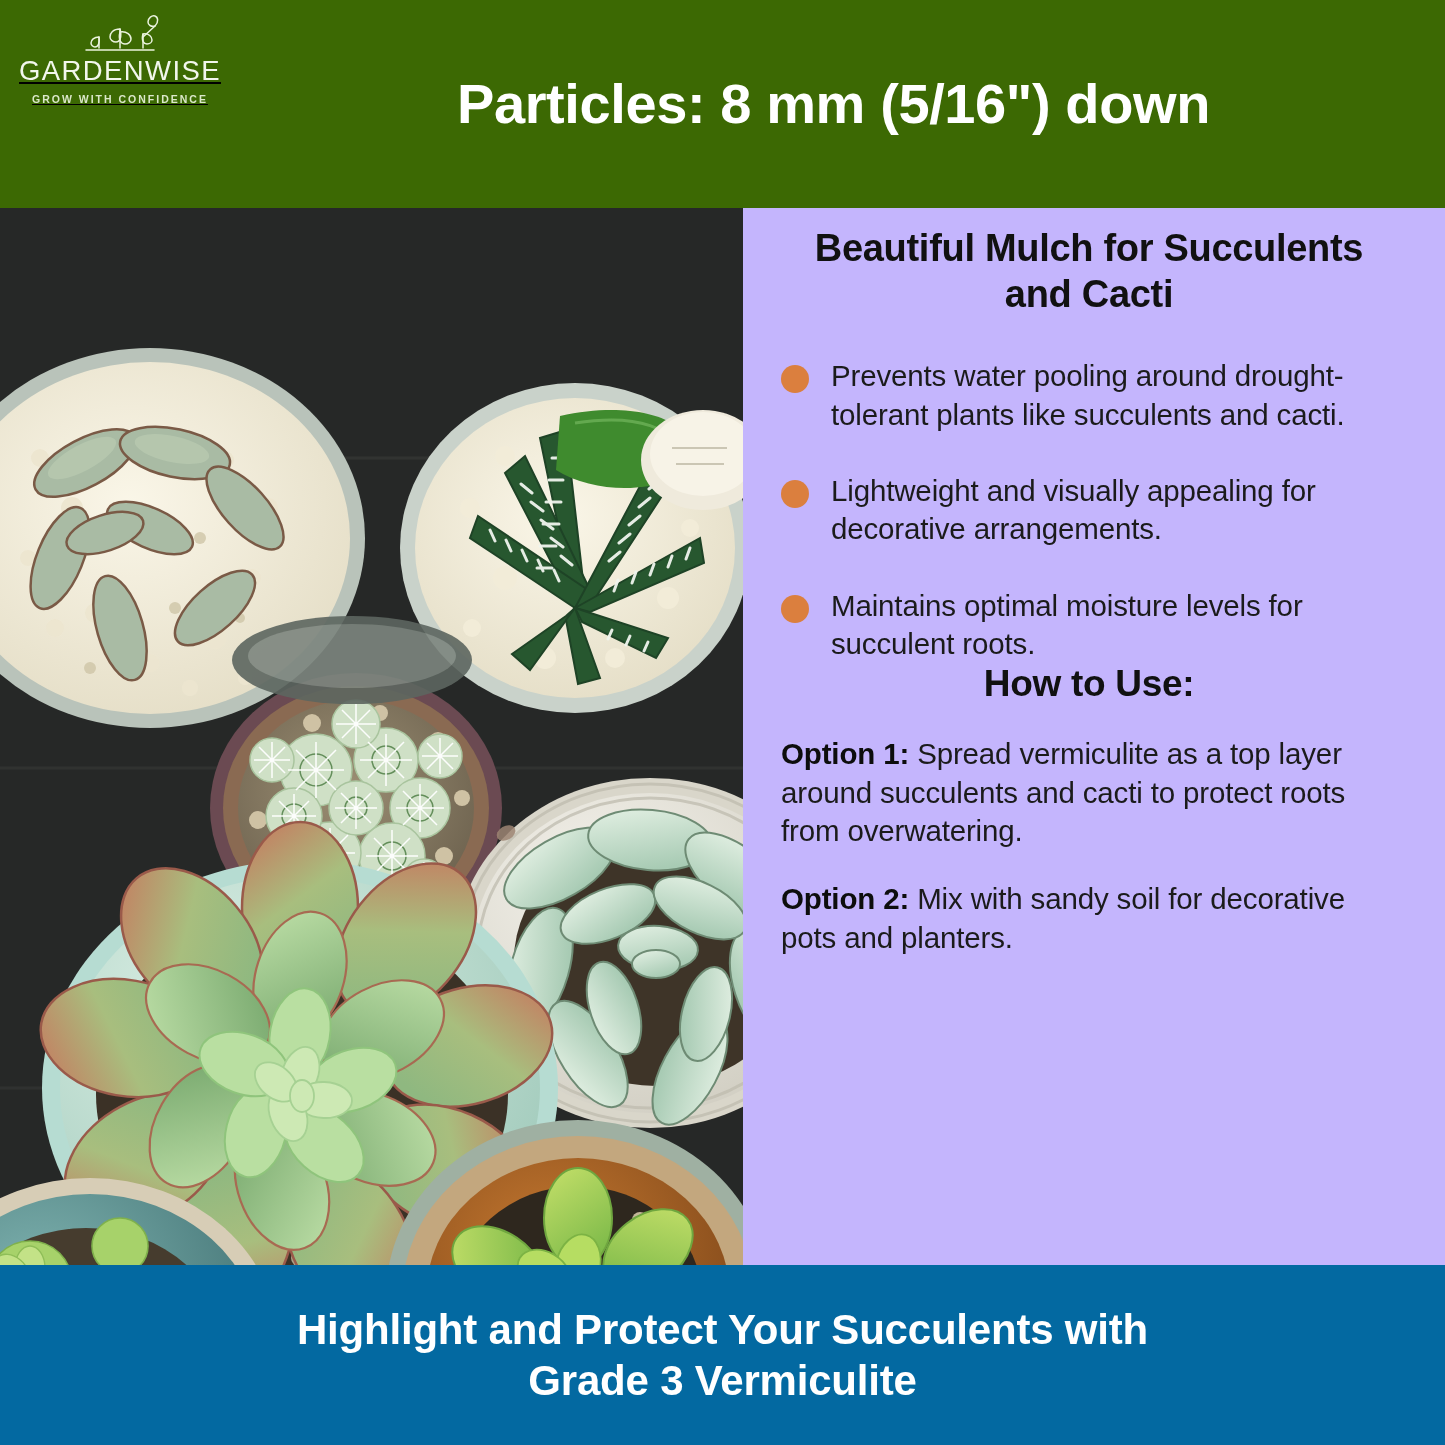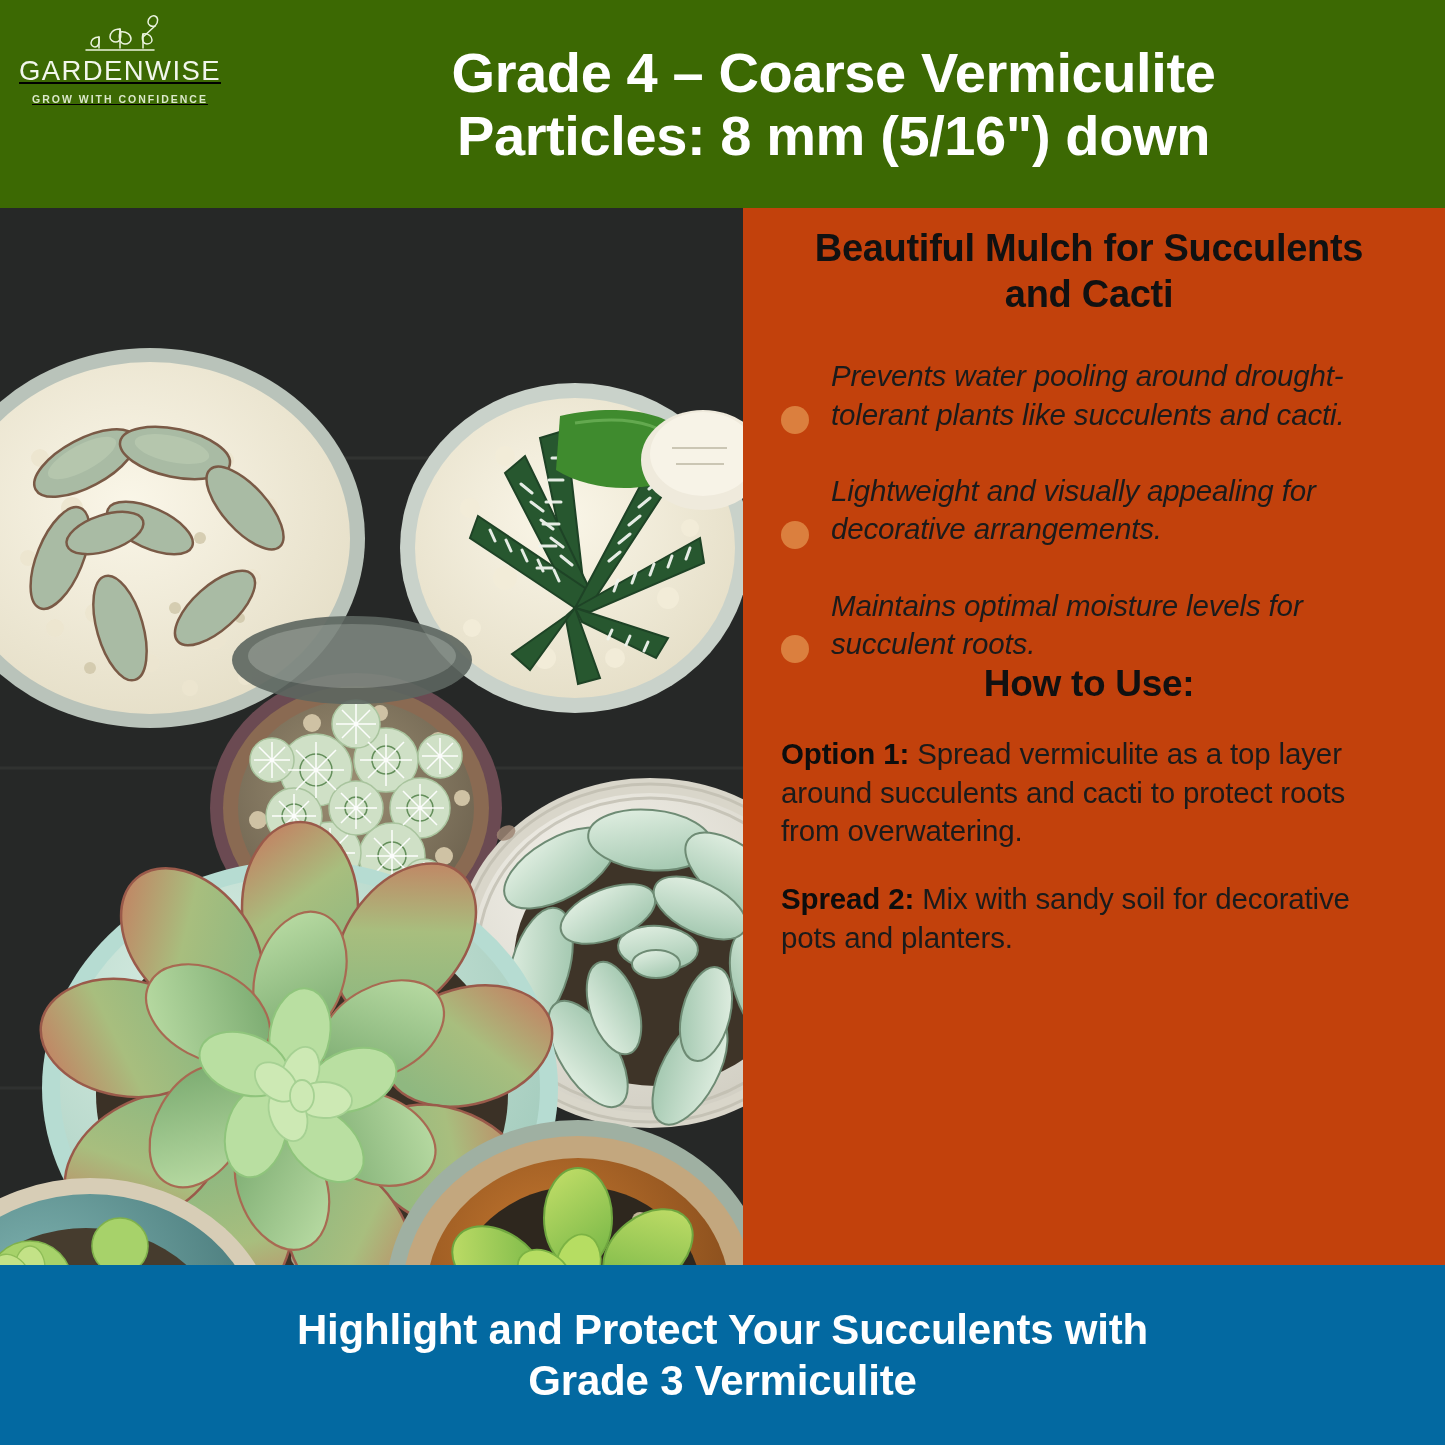--- a/index.html
+++ b/index.html
@@ -76,40 +76,39 @@
     width: 743px; height: 1057px;
     background: #2b2d2c;
     overflow: hidden;
     flex: 0 0 743px;
   }
   .photo svg { display: block; width: 743px; height: 1057px; }
 
   
   .textcol {
     width: 702px; height: 1057px;
-    background: #c2410c;
+    background: #c4b5fd;
     flex: 0 0 702px;
     padding: 18px 48px 0 38px;
     display: flex; flex-direction: column;
   }
   .panel-title {
     text-align: center;
     font-size: 38px;
     font-weight: 700;
     color: #111111;
     line-height: 1.20;
     letter-spacing: -0.3px;
     margin: 0 6px 0 6px;
   }
   .bullets { margin-top: 40px; }
   .bullet {
     display: flex;
-    align-items: flex-end;
+    align-items: flex-start;
     margin-bottom: 38px;
-    font-style: italic;
   }
   .bullet:last-child { margin-bottom: 0; }
   .dot {
     flex: 0 0 28px;
     width: 28px; height: 28px;
     border-radius: 50%;
     background: #DB7F3E;
     margin-top: 8px;
     margin-right: 22px;
   }
@@ -175,21 +174,20 @@
           <path d="M68 23 L80 12"></path>
           <path d="M80 12 c4 -4 3 -9 0 -10 c-3 -1 -7 2 -7 6 c0 3 3 5 7 4 Z"></path>
           <path d="M11 36 H79"></path>
         </g>
       </svg>
       <div class="logo-word">GARDENWISE</div>
       <div class="logo-tag">GROW WITH CONFIDENCE</div>
     </div>
 
     <div class="header-title">
-      <span>Grade 4 – Coarse Vermiculite</span>
       <span class="l2">Particles: 8 mm (5/16") down</span>
     </div>
   </div>
 
   <div class="body-row">
 
     <div class="photo">
       <svg viewBox="0 0 743 1057" preserveAspectRatio="none">
         <defs>
           <radialGradient id="gPerl" cx="45%" cy="40%" r="70%">
@@ -624,21 +622,21 @@
           <span class="bullet-text">Maintains optimal moisture levels for succulent roots.</span>
         </div>
       </div>
 
       <div class="howto-title">How to Use:</div>
 
       <div class="option">
         <span class="lbl">Option 1:</span><span> Spread vermiculite as a top layer around succulents and cacti to protect roots from overwatering.</span>
       </div>
       <div class="option">
-        <span class="lbl">Spread 2:</span><span> Mix with sandy soil for decorative pots and planters.</span>
+        <span class="lbl">Option 2:</span><span> Mix with sandy soil for decorative pots and planters.</span>
       </div>
     </div>
   </div>
 
   <div class="footer">
     <div class="footer-text">
       <span>Highlight and Protect Your Succulents with</span>
       <span class="l2">Grade 3 Vermiculite</span>
     </div>
   </div>

